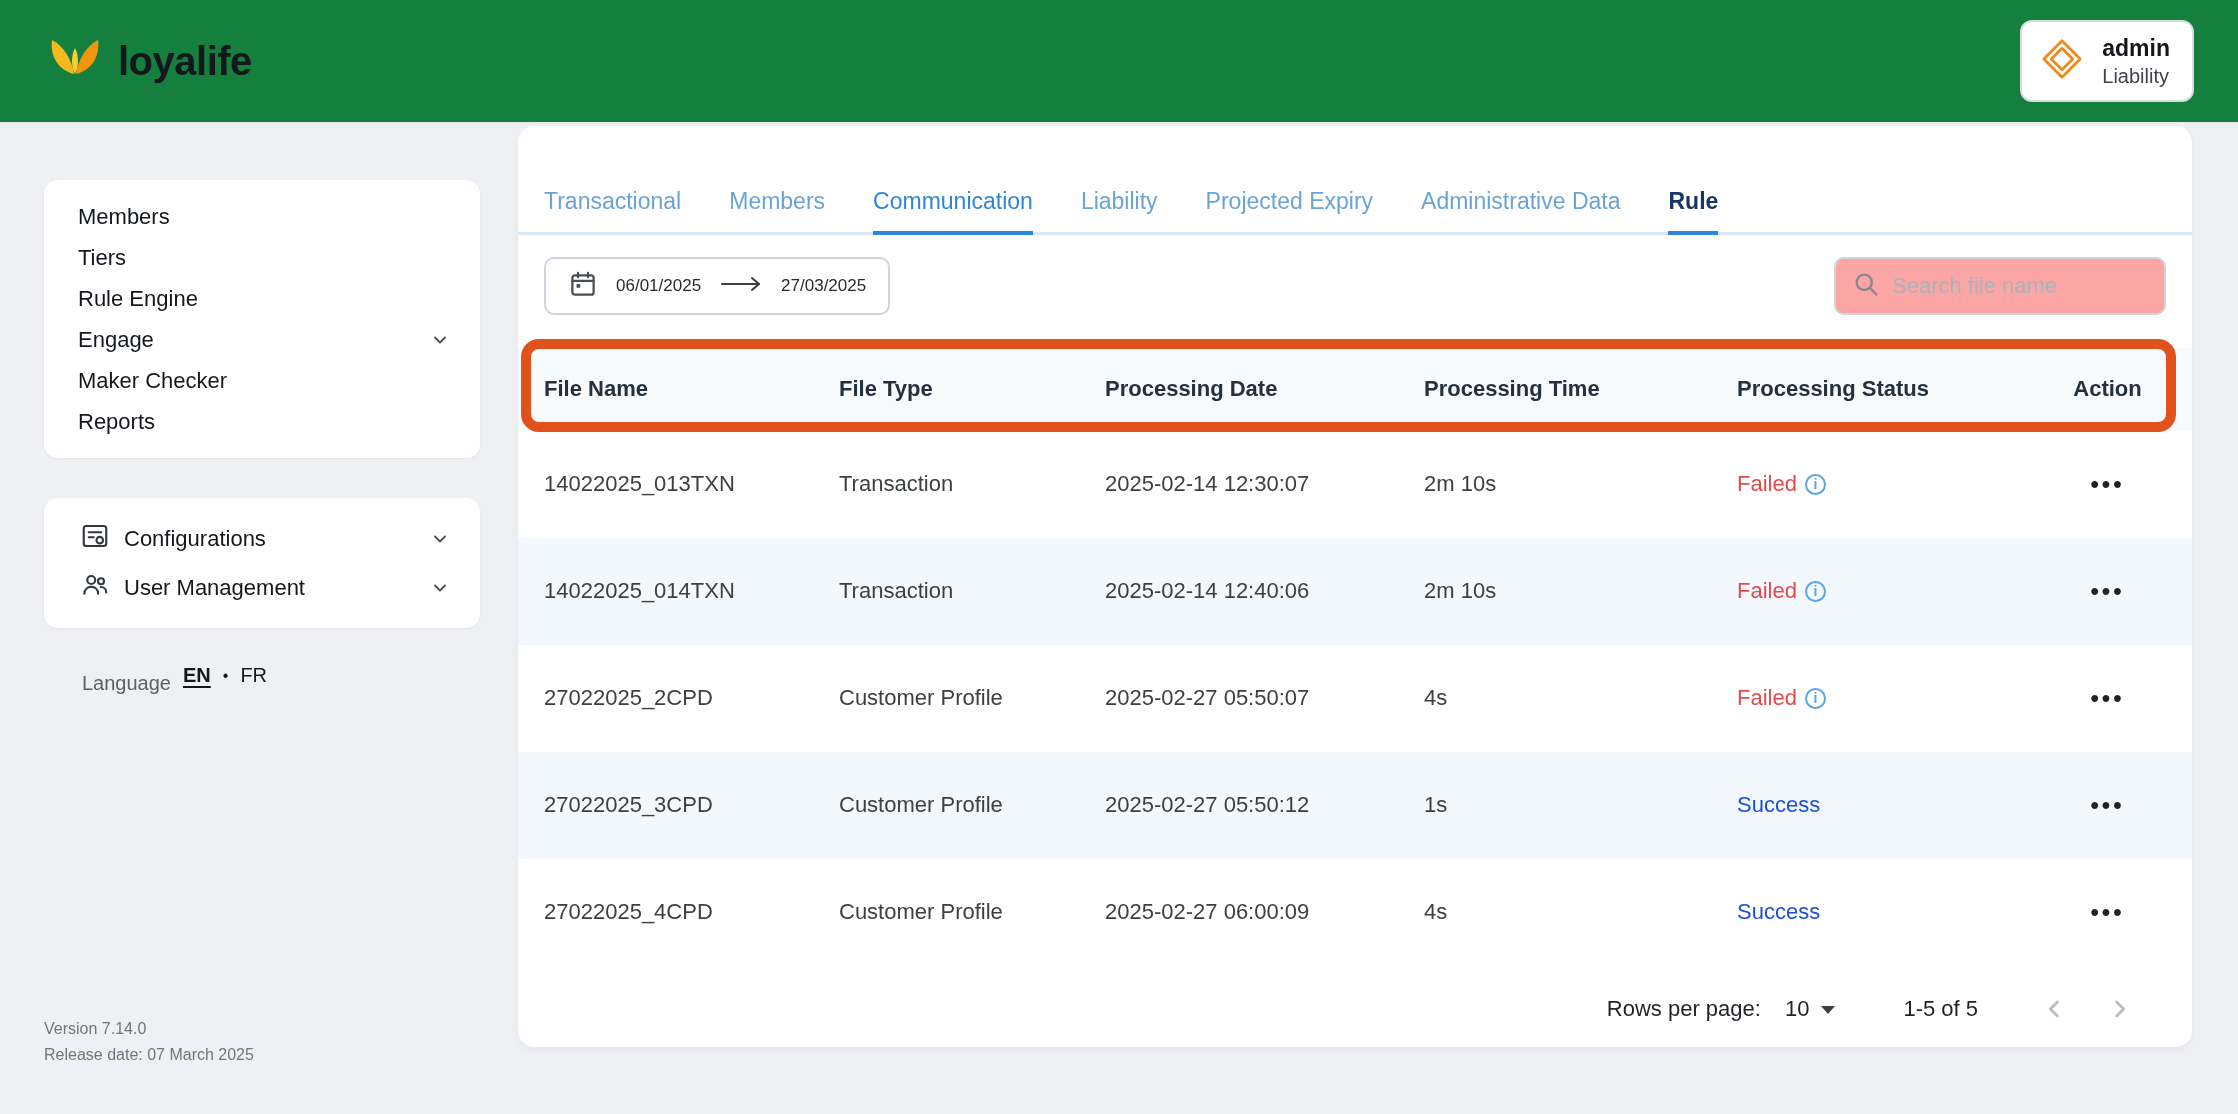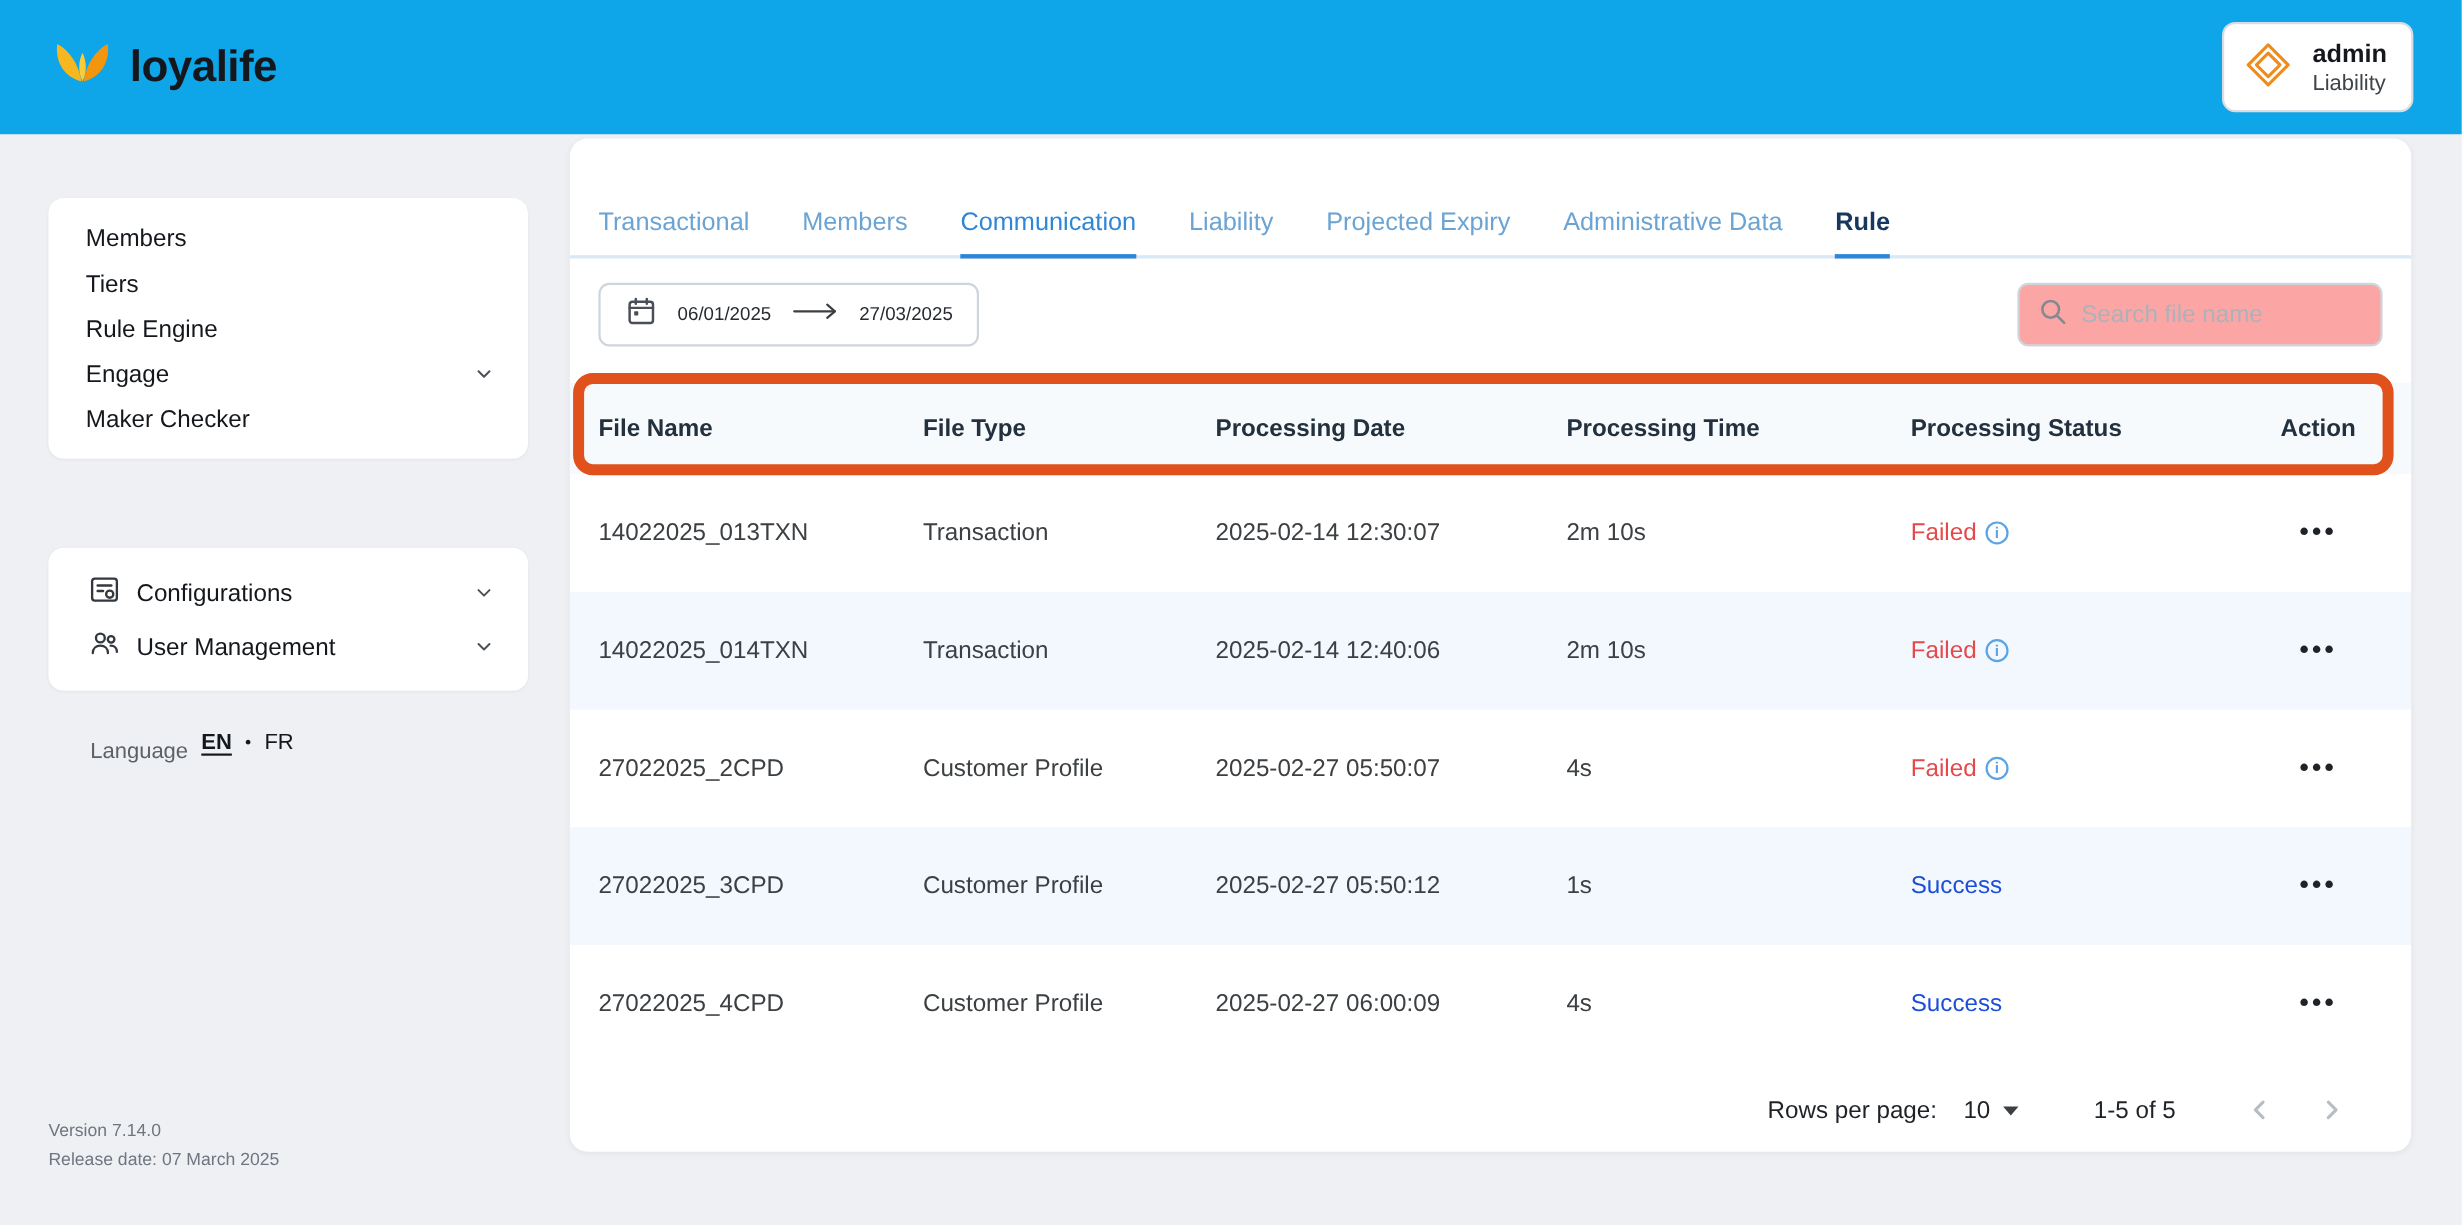--- a/index.html
+++ b/index.html
@@ -1,20 +1,20 @@
 <!DOCTYPE html>
 <html><head>
 <meta charset="utf-8">
 <style>
   * { margin:0; padding:0; box-sizing:border-box; }
   html,body{width:2238px;height:1114px;}
   body{font-family:"Liberation Sans",sans-serif;background:#eef0f3;position:relative;overflow:hidden;}
 
   
-  .topbar{position:absolute;top:0;left:0;width:2238px;height:122px;background:#0ea5e9;display:flex;align-items:center;justify-content:space-between;padding:0 44px;box-shadow:0 1px 2px rgba(16,24,40,.05);z-index:2;}
+  .topbar{position:absolute;top:0;left:0;width:2238px;height:122px;background:#15803d;display:flex;align-items:center;justify-content:space-between;padding:0 44px;box-shadow:0 1px 2px rgba(16,24,40,.05);z-index:2;}
   .logo{display:flex;align-items:center;gap:12px;cursor:pointer;}
   .logo-text{font-size:40px;font-weight:600;color:#14181d;letter-spacing:-0.5px;}
   .account-card{display:flex;align-items:center;gap:12px;border:2px solid #d9dde2;border-radius:12px;background:#fff;height:82px;padding:0 22px 0 12px;cursor:pointer;}
   .account-texts{display:flex;flex-direction:column;justify-content:center;}
   .account-name{font-size:23px;font-weight:700;color:#14181d;}
   .account-org{font-size:20px;color:#3f444b;margin-top:3px;}
 
   
   .side-card{position:absolute;left:44px;width:436px;background:#fff;border-radius:14px;box-shadow:0 1px 3px rgba(16,24,40,.05);}
   .nav-card{top:180px;padding:16px 0;}
@@ -125,20 +125,24 @@
           <polyline points="6,9 12,15 18,9"></polyline>
         </svg>
       </span>
     </div>
 
     <div class="nav-item even">
       <span>Maker Checker</span>
 
     </div>
 
+    <div class="nav-item odd">
+      <span>Reports</span>
+
+    </div>
   </nav>
 
 <nav class="side-card config-card">
   <div class="config-item">
     <span>
       <svg width="30" height="30" viewBox="0 0 24 24" fill="none" stroke="#33383f" stroke-width="1.7" stroke-linecap="round" stroke-linejoin="round">
         <rect x="3" y="4" width="18" height="16" rx="2"></rect>
         <line x1="7" y1="9" x2="17" y2="9"></line>
         <line x1="7" y1="13" x2="11" y2="13"></line>
         <circle cx="15.8" cy="15.3" r="2.6"></circle>

